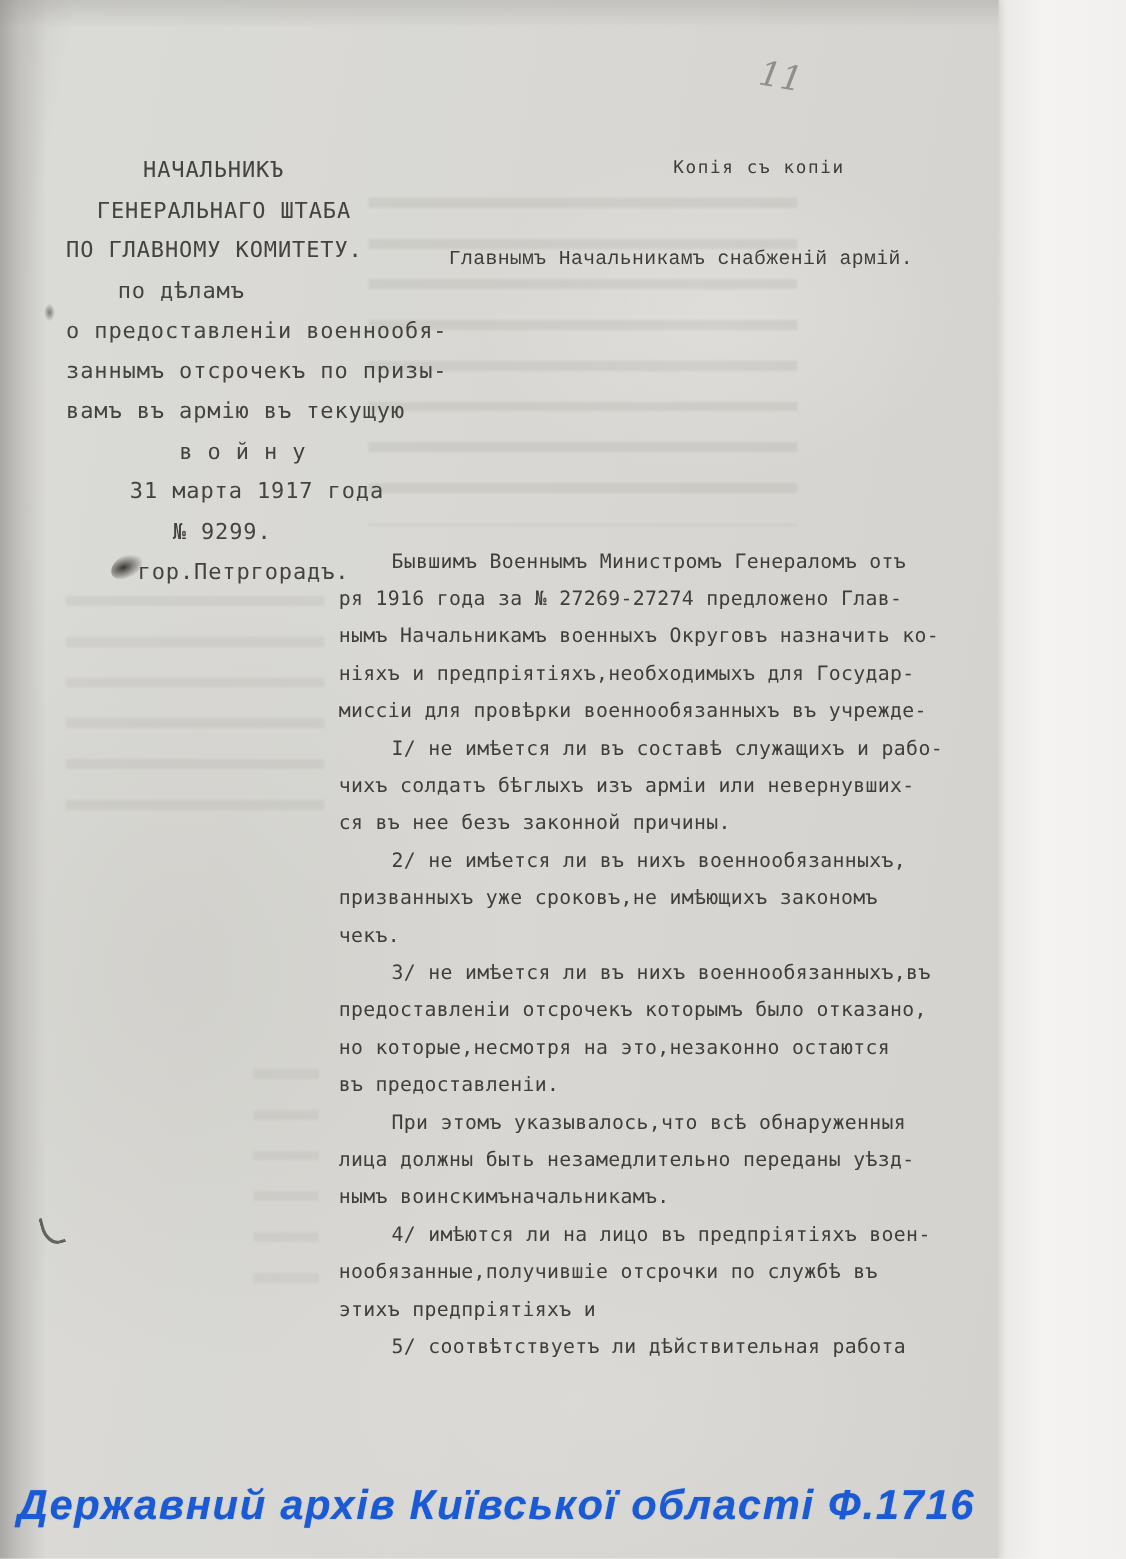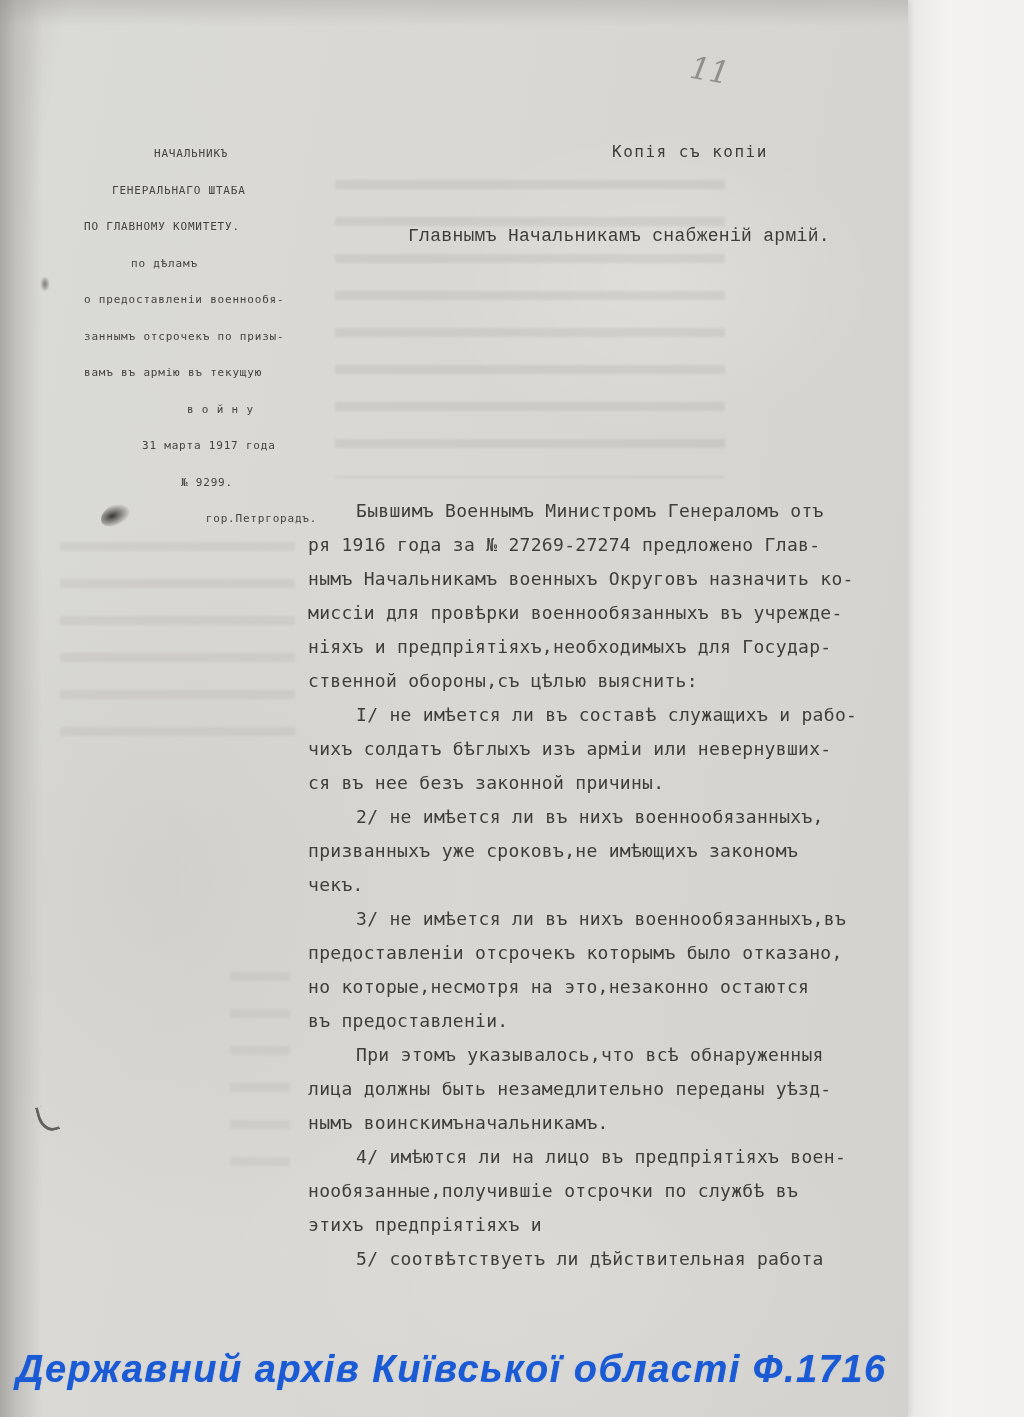--- a/index.html
+++ b/index.html
@@ -44,31 +44,31 @@
     font-size: 31px; color: #8f8f8c;
     transform: rotate(10deg);
   }
 
   .copy-note {
     position: absolute; left: 612px; top: 142px;
     font-size: 16px; letter-spacing: 1.5px; color: #3e3c38;
   }
 
   .letterhead {
-    position: absolute; left: 84px; top: 136px;
-    width: 290px; font-size: 11px; line-height: 36.5px;
+    position: absolute; left: 60px; top: 136px;
+    width: 290px; font-size: 20px; line-height: 36.5px;
     letter-spacing: 0.8px; color: #45433e;
     white-space: nowrap;
   }
   .hl.m0 { margin-left: 0; }
   .hl.m10 { }
   .hl.m28 { margin-left: 28px; }
   .hl.m47 { margin-left: 47px; }
   .hl.m58 { margin-left: 58px; }
-  .hl.m65 { margin-left: 65px; text-align: center; }
+  .hl.m65 { margin-left: 65px; }
   .hl.m70 { margin-left: 70px; }
   .hl.m97 { margin-left: 97px; }
   .hl.m103 { margin-left: 103px; }
 
   .addressee {
     position: absolute; left: 408px; top: 226px;
     font-size: 18px; letter-spacing: 0.3px; color: #3f3d39;
     white-space: nowrap;
     font-family: Liberation Mono, monospace;
   }
@@ -178,25 +178,24 @@
 
     <div class="docbody typed">
 
         <div class="bl indent">Бывшимъ Военнымъ Министромъ Генераломъ отъ</div>
 
 
         <div class="bl">ря 1916 года за № 27269-27274 предложено Глав-</div>
 
         <div class="bl">нымъ Начальникамъ военныхъ Округовъ назначить ко-</div>
 
+        <div class="bl">ніяхъ и предпріятіяхъ,необходимыхъ для Государ-</div>
+
         <div class="bl">миссіи для провѣрки военнообязанныхъ въ учрежде-</div>
 
-        <div class="bl">ніяхъ и предпріятіяхъ,необходимыхъ для Государ-</div>
-
-        <div class="bl">ственной обороны,съ цѣлью выяснить:</div>
 
         <div class="bl indent">I/ не имѣется ли въ составѣ служащихъ и рабо-</div>
 
         <div class="bl">чихъ солдатъ бѣглыхъ изъ арміи или невернувших-</div>
 
         <div class="bl">ся въ нее безъ законной причины.</div>
 
         <div class="bl indent">2/ не имѣется ли въ нихъ военнообязанныхъ,</div>
 
         <div class="bl">призванныхъ уже сроковъ,не имѣющихъ закономъ</div>

